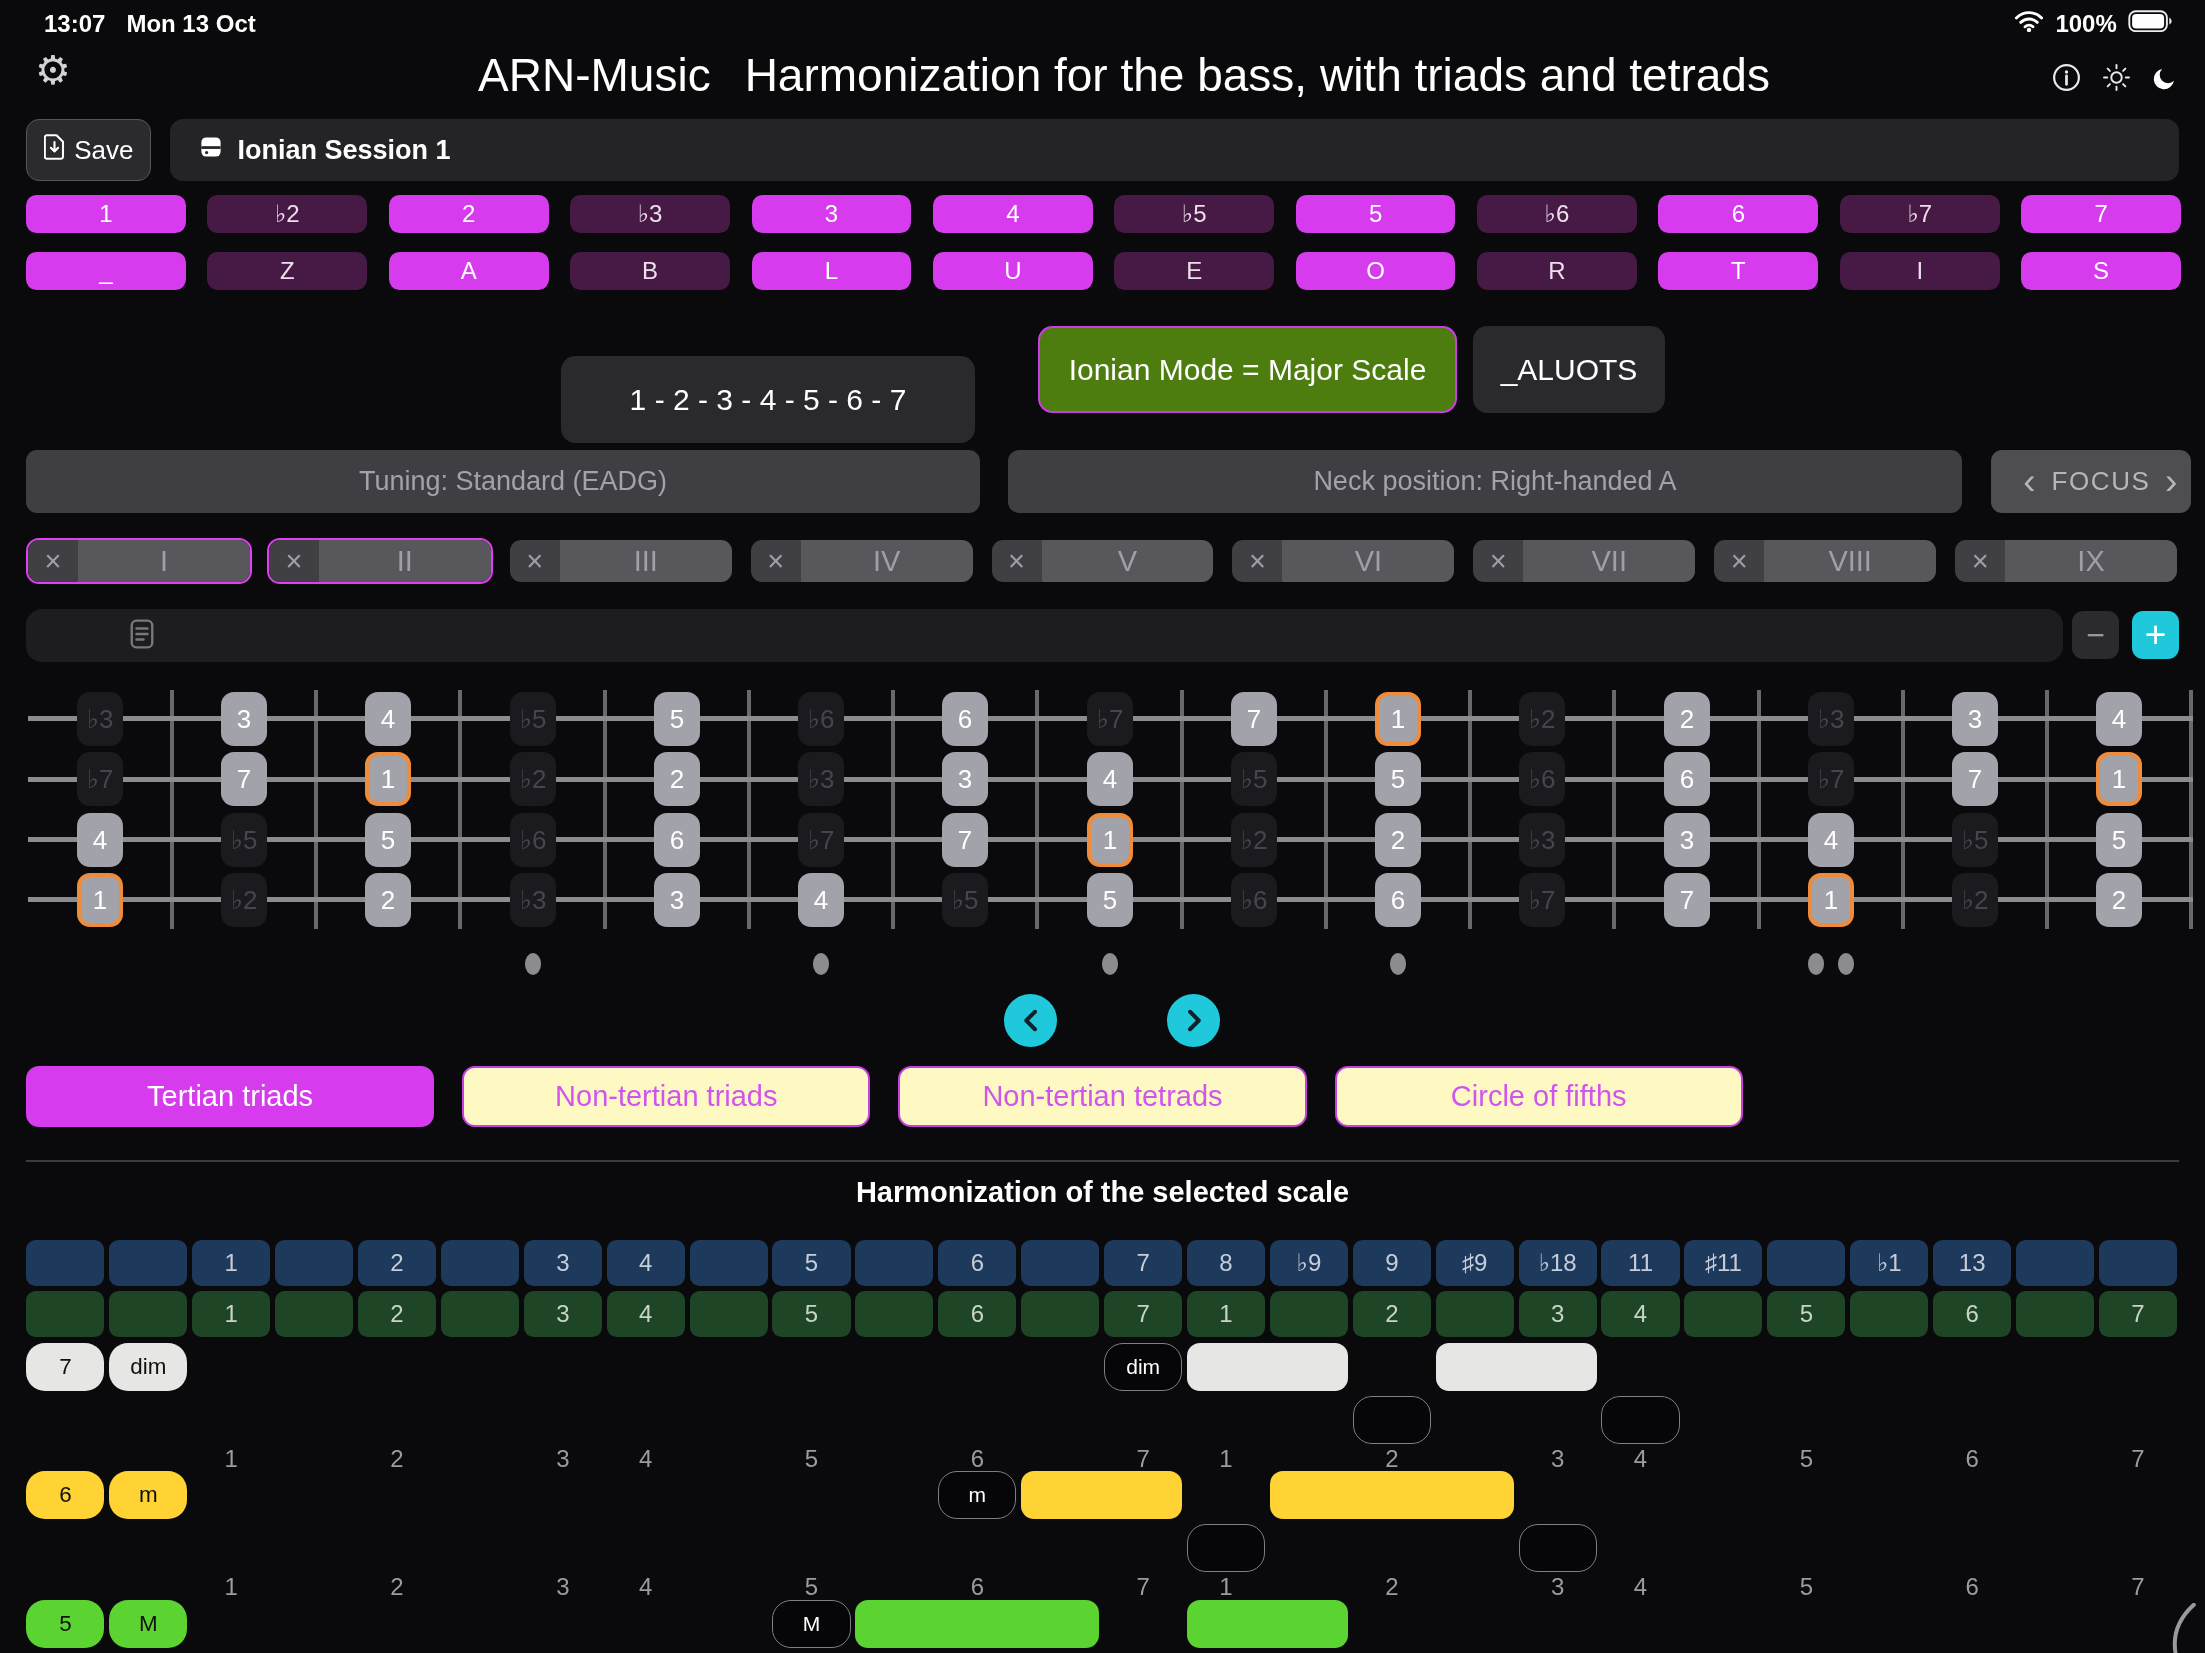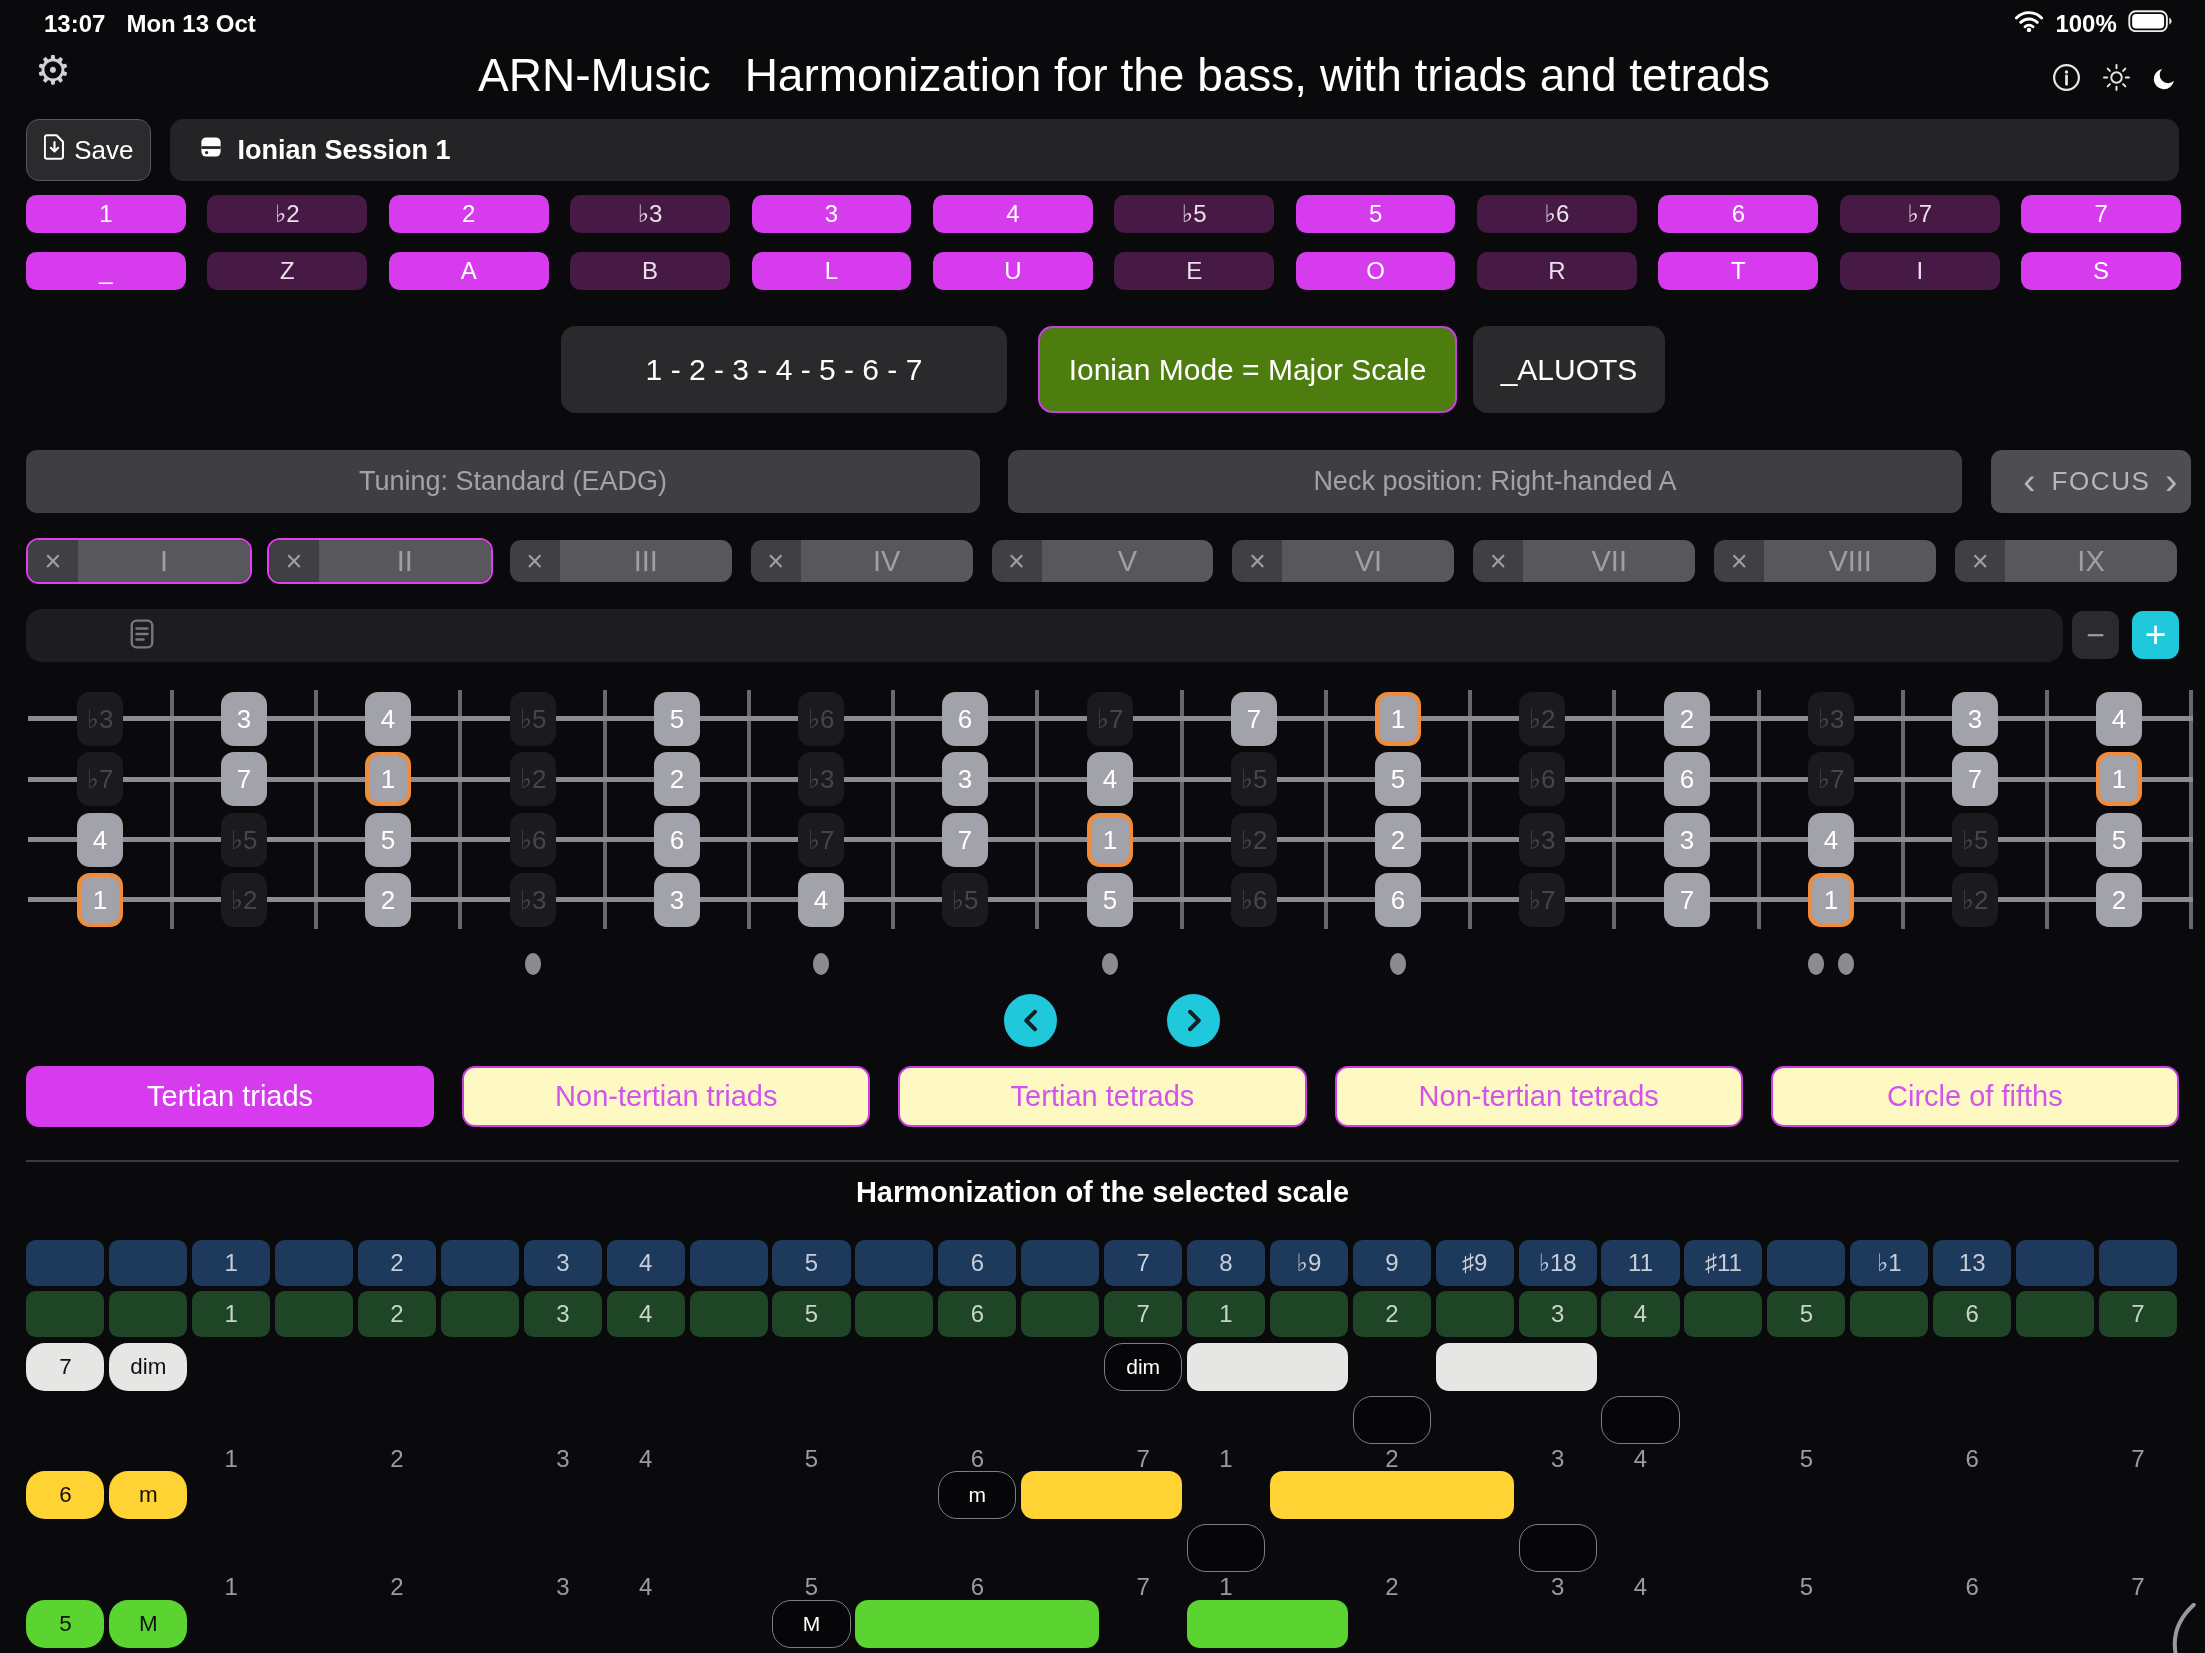--- a/index.html
+++ b/index.html
@@ -174,21 +174,21 @@
     <div class="pill on">L</div>
     <div class="pill on">U</div>
     <div class="pill off">E</div>
     <div class="pill on">O</div>
     <div class="pill off">R</div>
     <div class="pill on">T</div>
     <div class="pill off">I</div>
     <div class="pill on">S</div>
   </div>
 
-<div class="modebtn" style="left:561px;width:446px;">1 - 2 - 3 - 4 - 5 - 6 - 7</div>
+<div class="modebtn" style="left:561px;width:414px;margin-top:30px;">1 - 2 - 3 - 4 - 5 - 6 - 7</div>
 <div class="modebtn" id="mode-main" style="left:1038px;width:419px;">Ionian Mode = Major Scale</div>
 <div class="modebtn" style="left:1473px;width:192px;">_ALUOTS</div>
 
 <div class="optbtn" style="left:26px;width:954px;">Tuning: Standard (EADG)</div>
 <div class="optbtn" style="left:1008px;width:954px;">Neck position: Right-handed A</div>
 <div class="optbtn focus" style="left:1991px;width:200px;">
   <span class="chev">‹</span>
   <span>FOCUS</span>
   <span class="chev">›</span>
 </div>
@@ -342,21 +342,20 @@
 </div>
 <div class="navbtn" style="left:1167px;">
   <svg width="24" height="27" viewBox="0 0 30 34">
       <path d="M10 6 L21 17 L10 28" stroke="#0e2227" stroke-width="5" fill="none" stroke-linecap="round" stroke-linejoin="round"></path>
     </svg>
 </div>
 
 <div id="tabs-row" class="tabrow">
     <div class="tab active">Tertian triads</div>
     <div class="tab inactive">Non-tertian triads</div>
-    <div class="tab inactive">Tertian tetrads</div>
     <div class="tab inactive">Non-tertian tetrads</div>
     <div class="tab inactive">Circle of fifths</div>
   </div>
 
 <div class="divider"></div>
 <div class="harm-title">Harmonization of the selected scale</div>
 
 <div id="harm">
     <div class="hrow">
       <div class="cellb"></div>

